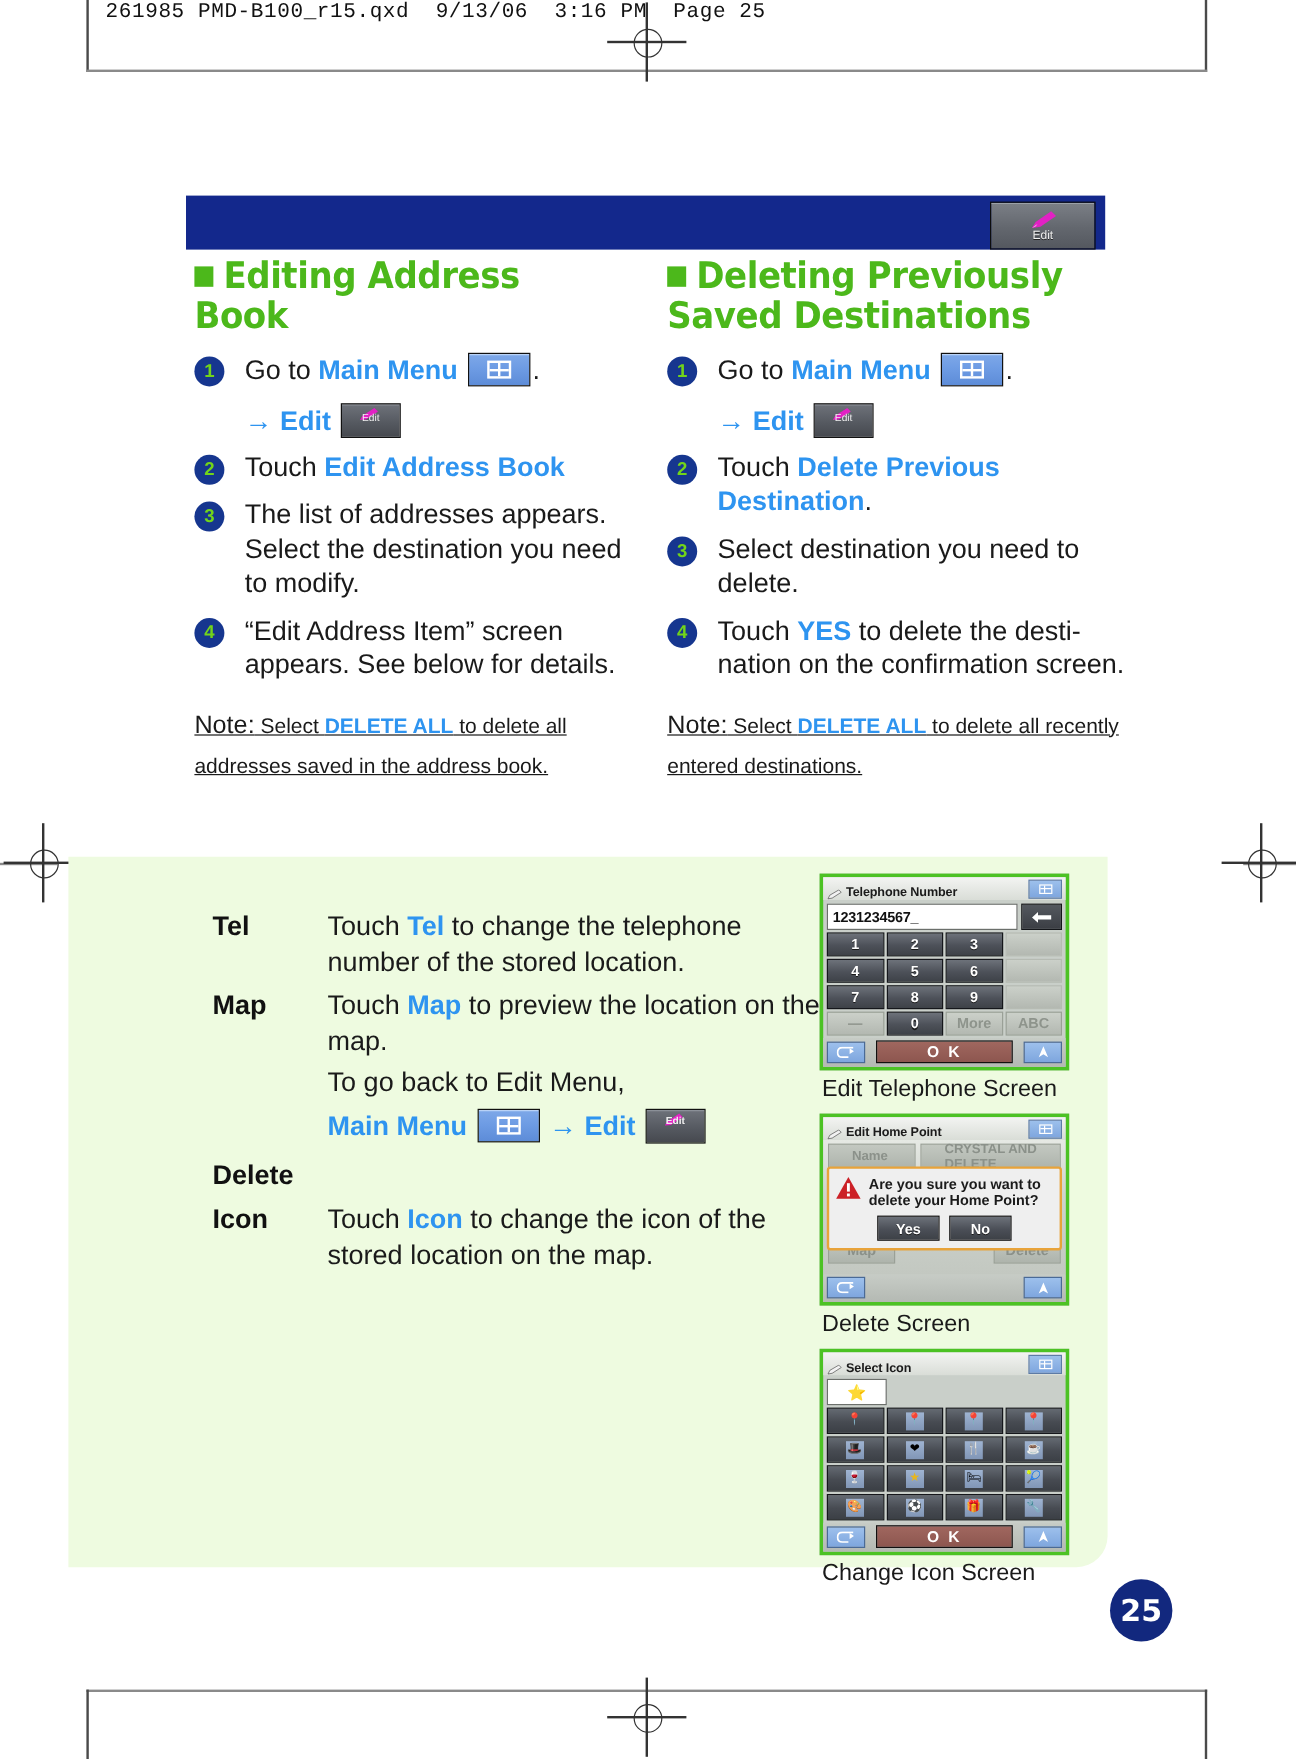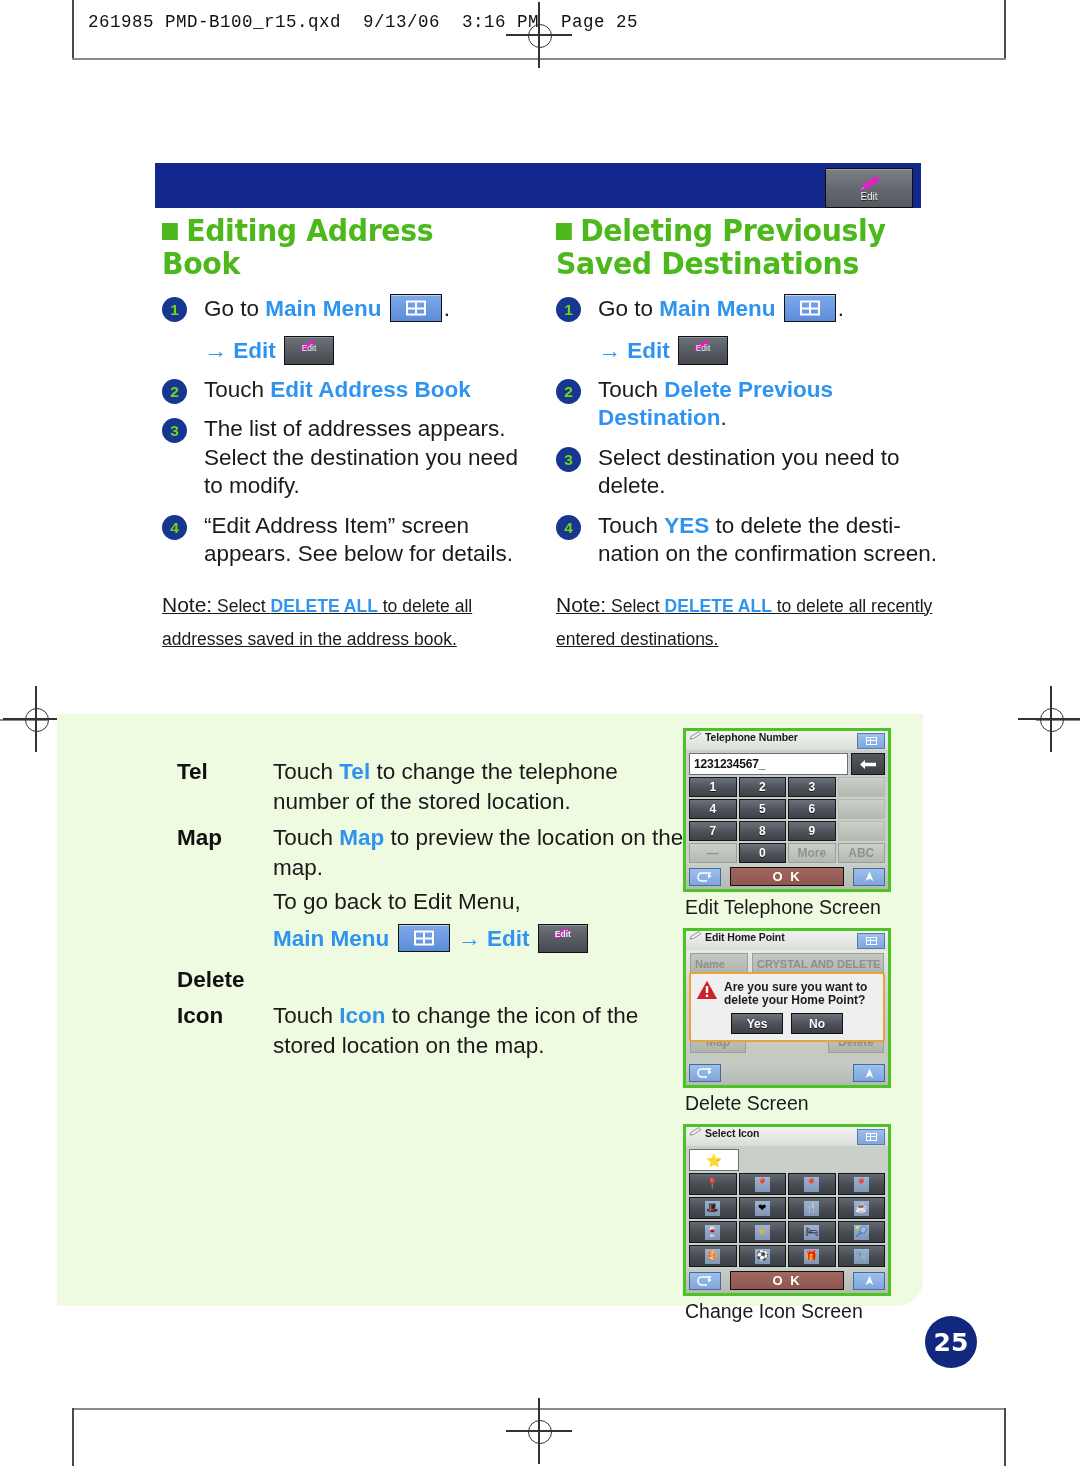--- a/index.html
+++ b/index.html
@@ -11,21 +11,21 @@
     width: 1080px;
     height: 1466px;
     position: relative;
     font-family: "Liberation Sans", sans-serif;
     overflow: hidden;
   }
 
   
   .printer-header {
     position: absolute;
-    top: 12px;
+    top: 0;
     left: 88px;
     font-family: "Liberation Mono", monospace;
     font-size: 17.5px;
     letter-spacing: 0.5px;
     color: #111;
     white-space: pre;
   }
   .vrule {
     position: absolute;
     background: #4a4a4a;
@@ -297,21 +297,21 @@
   .shot-cap {
     font-size: 19.5px;
     line-height: 26px;
     color: #1a1a1a;
     margin: 0 0 8px 2px;
   }
   .scr-title {
     height: 19px;
     background: linear-gradient(180deg,#f3f4f2 0%, #d9ddd7 100%);
     display: flex;
-    align-items: flex-start;
+    align-items: flex-end;
     padding: 0 3px;
     position: relative;
   }
   .scr-title .tpen { width: 13px; height: 9px; margin-right: 3px;}
   .scr-title .ttxt {
     font-size: 10.5px;
     font-weight: bold;
     color: #1b1b1b;
     letter-spacing: -0.1px;
   }
@@ -434,21 +434,21 @@
     gap: 4px;
     padding: 3px 4px 0 4px;
   }
   .dl-cell {
     height: 19px;
     background: linear-gradient(180deg,#c3c8c1 0%, #aeb4ac 100%);
     border: 1px solid #9aa097;
     color: #8b918a;
     font-size: 11px;
     font-weight: bold;
-    display: flex; align-items: center; padding-left: 4px;
+    display: flex; align-items: center; padding-left: 19px;
   }
   .dl-cell.w1 { flex: 0 0 52px; }
   .dl-cell.w2 { flex: 1; }
   .dl-stripe {
     margin: 3px 4px 0 4px;
     height: 14px;
     background: repeating-linear-gradient(180deg,#dfe3dd 0 3px,#cdd2cb 3px 6px);
   }
   .dialog {
     position: absolute;

